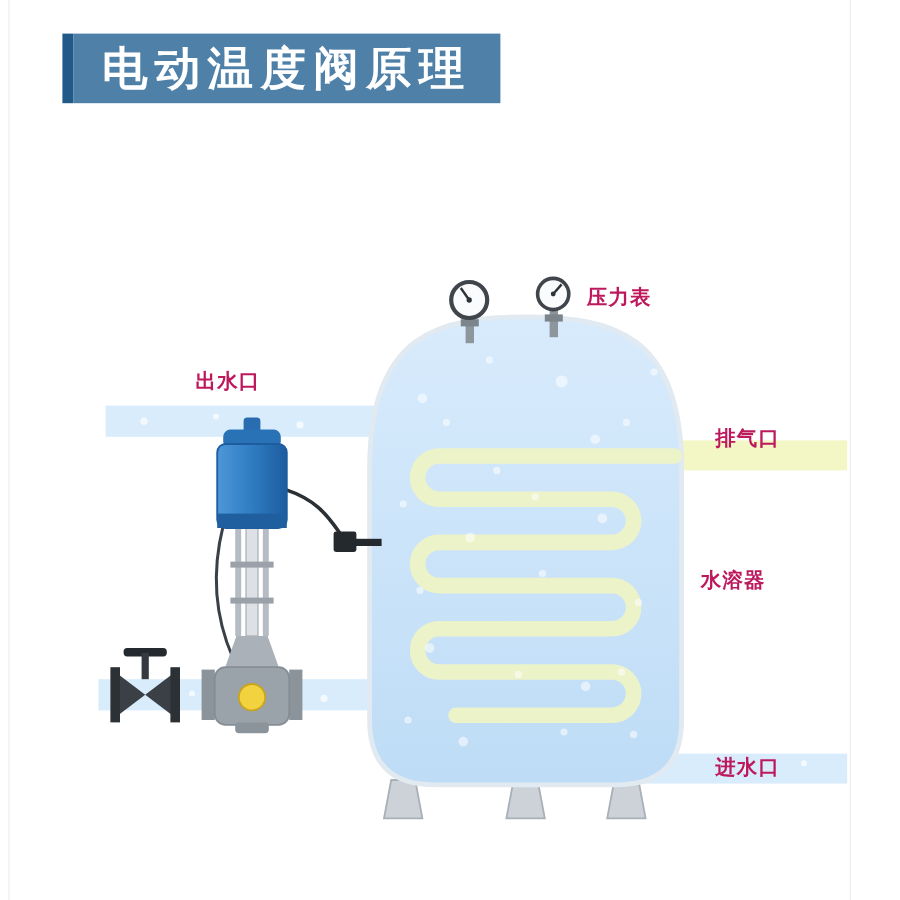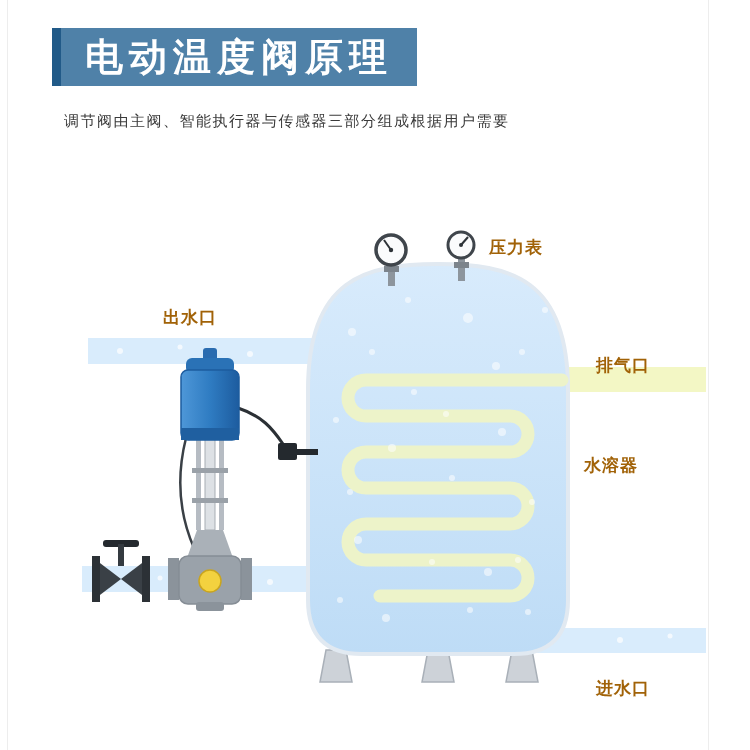--- a/index.html
+++ b/index.html
@@ -9,36 +9,35 @@
   .edge { position:absolute; top:0; bottom:0; width:1px; background:#ededed; }
   .edge.left { left:7px; }
   .edge.right { right:7px; }
   .header { position:absolute; left:52px; top:28px; display:flex; align-items:stretch; height:58px; }
   .accent { width:9px; background:#215a88; }
   .title { background:#4f81a8; color:#ffffff; font-size:38px; font-weight:bold;
            letter-spacing:6px; line-height:58px; height:58px; padding:0 24px; white-space:nowrap; }
   .subtitle { position:absolute; left:64px; top:112px; font-size:15px; color:#3a3a3a;
               letter-spacing:1.5px; white-space:nowrap; }
   .diagram-svg { position:absolute; left:0; top:0; }
-  .lbl { position:absolute; font-size:17px; font-weight:bold; color:#a16207;
+  .lbl { position:absolute; font-size:17px; font-weight:bold; color:#be185d;
          letter-spacing:1px; white-space:nowrap; }
 </style>
 </head>
 <body>
 
 <div class="screen">
 
   <div class="edge left"></div>
   <div class="edge right"></div>
 
   <div class="header">
     <div class="accent"></div>
     <h1 class="title">电动温度阀原理</h1>
   </div>
-  <p class="subtitle">调节阀由主阀、智能执行器与传感器三部分组成根据用户需要</p>
 
   <svg class="diagram-svg" width="750" height="750" viewBox="0 0 750 750">
     <defs>
       <linearGradient id="tankGrad" x1="0" y1="0" x2="0" y2="1">
         <stop offset="0" stop-color="#d8ebfc"></stop>
         <stop offset="1" stop-color="#bedcf6"></stop>
       </linearGradient>
       <linearGradient id="actGrad" x1="0" y1="0" x2="1" y2="0">
         <stop offset="0" stop-color="#4e97d8"></stop>
         <stop offset="0.5" stop-color="#2f7cc2"></stop>
@@ -161,15 +160,15 @@
       <g>
         <rect x="278" y="443" width="19" height="17" rx="2" fill="#24292e"></rect>
         <rect x="296" y="449" width="22" height="6" fill="#24292e"></rect>
       </g>
     </g>
   </svg>
 
   <div class="lbl" style="left:489px; top:236px">压力表</div>
   <div class="lbl" style="left:163px; top:306px">出水口</div>
   <div class="lbl" style="left:596px; top:354px">排气口</div>
-  <div class="lbl" style="left:584px; top:454px">水溶器</div>
-  <div class="lbl" style="left:596px; top:677px">进水口</div>
+  <div class="lbl" style="left:584px; top:472px">水溶器</div>
+  <div class="lbl" style="left:596px; top:628px">进水口</div>
 </div>
 
 </body></html>

